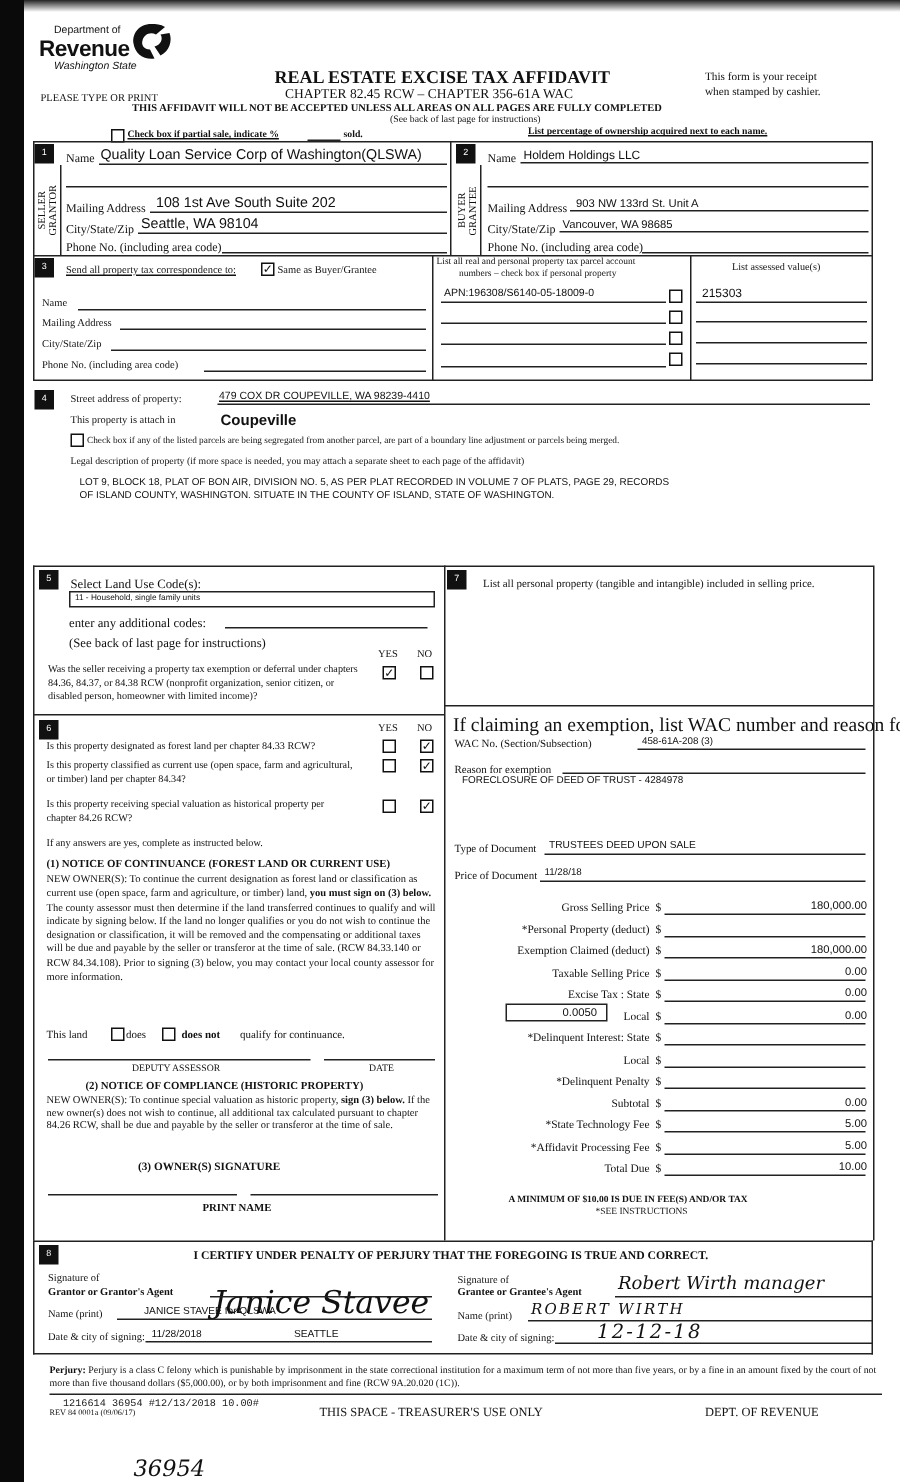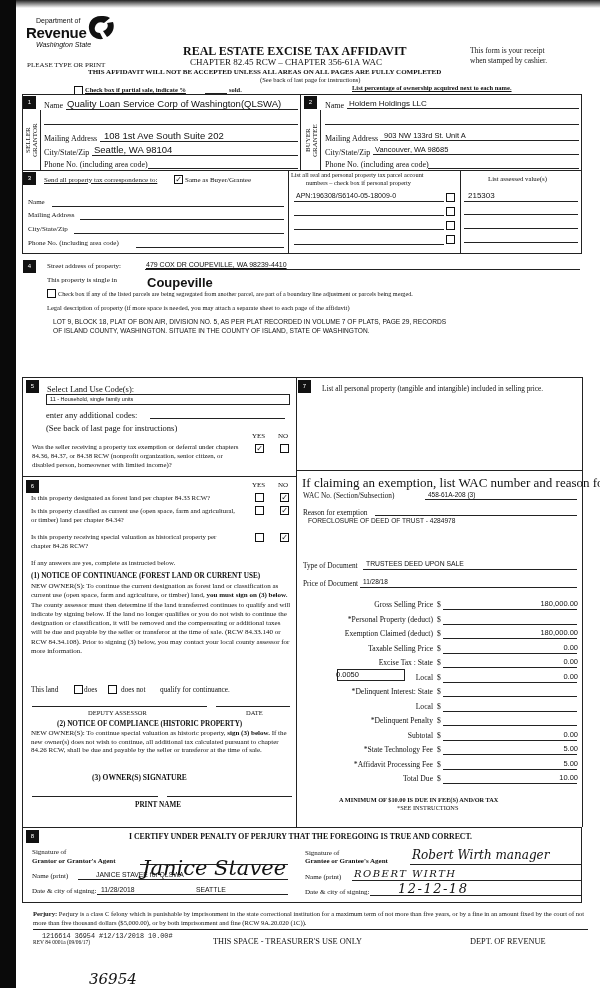--- a/index.html
+++ b/index.html
@@ -129,22 +129,22 @@
 <div>
   <div class="line" style="left:294px;top:244px;width:150px;"></div>
   <div class="chk" style="left:446px;top:235px;"></div>
   <div class="line" style="left:464px;top:242px;width:114px;"></div>
 </div>
 
 <div class="badge" style="left:23px;top:260px;">4</div>
 <div class="lbl" style="left:47px;top:262px;font-size:7px;">Street address of property:</div>
 <div class="val" style="left:146px;top:261px;font-size:7px;text-decoration:underline;">479 COX DR COUPEVILLE, WA 98239-4410</div>
 <div class="line" style="left:145px;top:269px;width:435px;"></div>
-<div class="lbl" style="left:47px;top:276px;font-size:7px;">This property is single in</div>
-<div class="val" style="left:147px;top:275px;font-size:13px;font-weight:bold;">Coupeville</div>
+<div class="lbl" style="left:47px;top:276px;font-size:7px;">This property is attach in</div>
+<div class="val" style="left:147px;top:275px;font-size:10px;font-weight:bold;">Coupeville</div>
 <div class="chk" style="left:47px;top:289px;"></div>
 <div class="lbl" style="left:58px;top:290px;font-size:6.2px;">Check box if any of the listed parcels are being segregated from another parcel, are part of a boundary line adjustment or parcels being merged.</div>
 <div class="lbl" style="left:47px;top:304px;font-size:6.5px;">Legal description of property (if more space is needed, you may attach a separate sheet to each page of the affidavit)</div>
 <div class="val" style="left:53px;top:318px;font-size:6.6px;">LOT 9, BLOCK 18, PLAT OF BON AIR, DIVISION NO. 5, AS PER PLAT RECORDED IN VOLUME 7 OF PLATS, PAGE 29, RECORDS</div>
 <div class="val" style="left:53px;top:327px;font-size:6.6px;">OF ISLAND COUNTY, WASHINGTON. SITUATE IN THE COUNTY OF ISLAND, STATE OF WASHINGTON.</div>
 
 <div class="abs" style="left:22px;top:377px;width:560px;border-top:1px solid #222;"></div>
 <div class="abs" style="left:22px;top:377px;height:450px;border-left:1px solid #222;"></div>
 <div class="abs" style="left:582px;top:377px;height:450px;border-left:1px solid #222;"></div>
 <div class="abs" style="left:296px;top:377px;height:450px;border-left:1px solid #222;"></div>
@@ -186,21 +186,21 @@
 <div class="lbl b" style="left:31px;top:572px;font-size:7.2px;">(1) NOTICE OF CONTINUANCE  (FOREST LAND OR CURRENT USE)</div>
 <div class="para" style="left:31px;top:582px;width:262px;font-size:7px;line-height:9.3px;">
   <span>NEW OWNER(S): To continue the current designation as forest land or classification as current use (open space, farm and agriculture, or timber) land,</span>
   <b>you must sign on (3) below.</b>
   <span>The county assessor must then determine if the land transferred continues to qualify and will indicate by signing below. If the land no longer qualifies or you do not wish to continue the designation or classification, it will be removed and the compensating or additional taxes will be due and payable by the seller or transferor at the time of sale. (RCW 84.33.140 or RCW 84.34.108). Prior to signing (3) below, you may contact your local county assessor for more information.</span>
 </div>
 <div class="lbl" style="left:31px;top:685px;font-size:7.3px;">This land</div>
 <div class="chk" style="left:74px;top:685px;"></div>
 <div class="lbl" style="left:84px;top:685px;font-size:7.3px;">does</div>
 <div class="chk" style="left:108px;top:685px;"></div>
-<div class="lbl" style="left:121px;top:685px;font-size:7.3px;">does not</div>
+<div class="lbl" style="left:121px;top:685px;font-size:7.3px;font-weight:bold;">does not</div>
 <div class="lbl" style="left:160px;top:685px;font-size:7.3px;">qualify for continuance.</div>
 <div class="line" style="left:32px;top:706px;width:175px;"></div>
 <div class="line" style="left:216px;top:706px;width:74px;"></div>
 <div class="lbl" style="left:88px;top:709px;font-size:6.5px;">DEPUTY ASSESSOR</div>
 <div class="lbl" style="left:246px;top:709px;font-size:6.5px;">DATE</div>
 <div class="lbl b" style="left:57px;top:720px;font-size:7.2px;">(2) NOTICE OF COMPLIANCE (HISTORIC PROPERTY)</div>
 <div class="para" style="left:31px;top:729px;width:264px;font-size:7px;line-height:8.5px;">
   <span>NEW OWNER(S): To continue special valuation as historic property,</span>
   <b>sign (3) below.</b>
   <span>If the new owner(s) does not wish to continue, all additional tax calculated pursuant to chapter 84.26 RCW, shall be due and payable by the seller or transferor at the time of sale.</span>
@@ -221,21 +221,21 @@
 <div class="line" style="left:375px;top:515px;width:202px;"></div>
 <div class="val" style="left:308px;top:517px;font-size:6.6px;">FORECLOSURE OF DEED OF TRUST - 4284978</div>
 <div class="lbl" style="left:303px;top:561px;font-size:7.3px;">Type of Document</div>
 <div class="val" style="left:366px;top:560px;font-size:6.8px;">TRUSTEES DEED UPON SALE</div>
 <div class="line" style="left:363px;top:569px;width:214px;"></div>
 <div class="lbl" style="left:303px;top:579px;font-size:7.3px;">Price of Document</div>
 <div class="val" style="left:363px;top:578px;font-size:6.5px;">11/28/18</div>
 <div class="line" style="left:360px;top:587px;width:217px;"></div>
 
 <div class="box" style="left:337px;top:669px;width:68px;height:12px;"></div>
-<div class="val" style="left:336px;top:670px;font-size:7.5px;">0.0050</div>
+<div class="val" style="left:375px;top:670px;font-size:7.5px;">0.0050</div>
 
 <div id="amounts">
     <div>
       <div class="rowlbl" style="right: 167px; top: 600px; font-size: 7.6px;">Gross Selling Price</div>
       <div class="lbl" style="left: 437px; top: 600px; font-size: 7.6px;">$</div>
       <div class="line" style="left: 443px; top: 609px; width: 134px;"></div>
       <div class="rowval" style="right: 22px; top: 599px;">180,000.00</div>
     </div>
     <div>
       <div class="rowlbl" style="right: 167px; top: 614.5px; font-size: 7.6px;">*Personal Property (deduct)</div>

